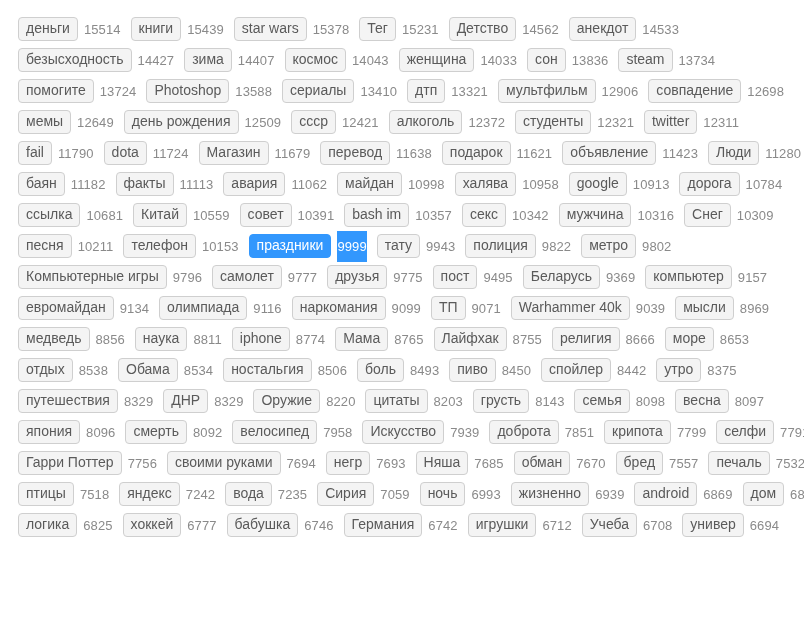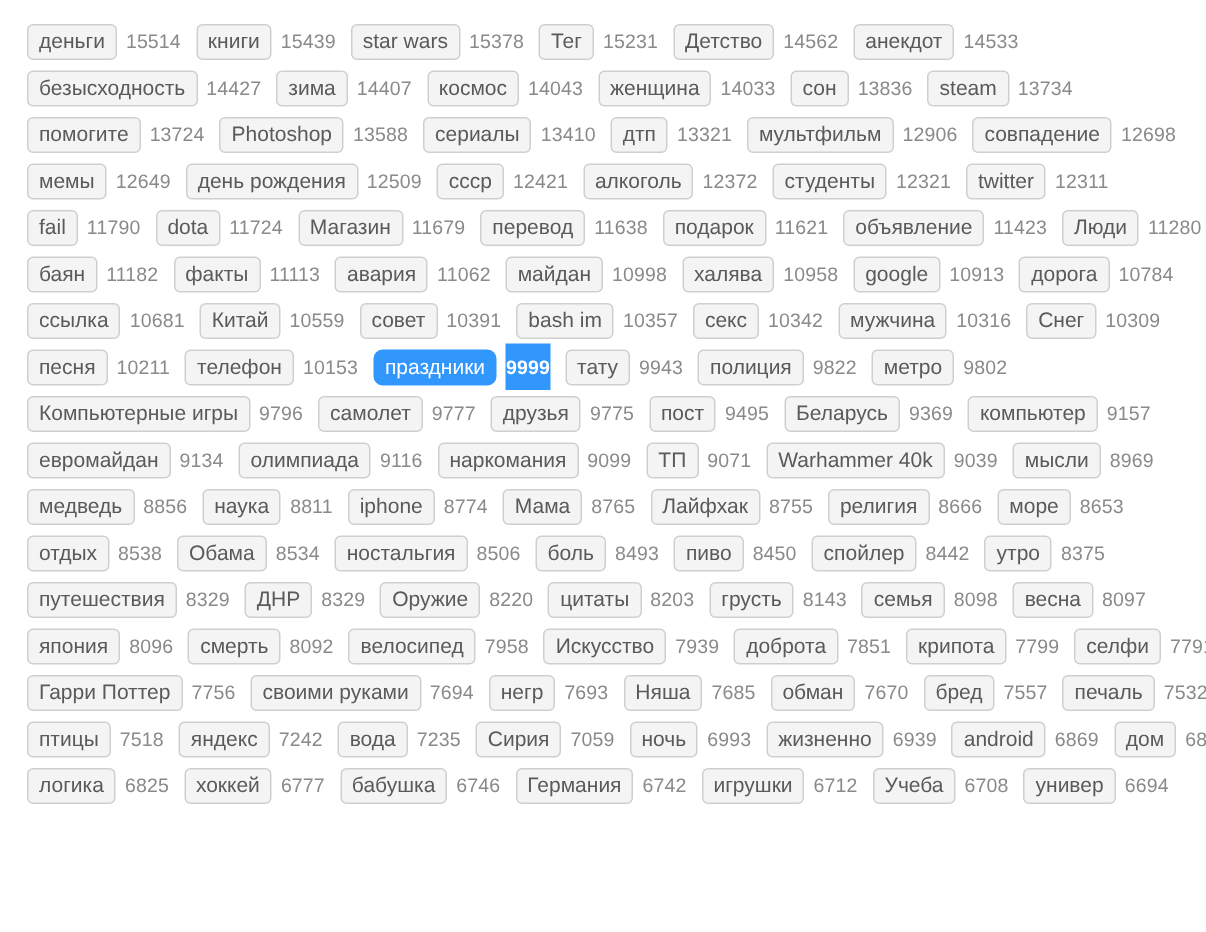--- a/index.html
+++ b/index.html
@@ -48,26 +48,24 @@
     color: #8a8a8a;
     font-size: 13px;
     margin-left: 6px;
     letter-spacing: 0.1px;
   }
   
   .tag-entry.selected .tag-chip {
     background: #3297fd;
     border-color: #3297fd;
     color: #ffffff;
-    border-radius: 6px;
   }
   .tag-entry.selected .tag-count {
     background: #3297fd;
     color: #ffffff;
-    font-weight: bold;
   }
 </style>
 </head>
 <body>
 
 <div id="tag-cloud">
     <div class="tag-row"><span class="tag-entry"><a class="tag-chip">деньги</a><span class="tag-count">15514</span></span><span class="tag-entry"><a class="tag-chip">книги</a><span class="tag-count">15439</span></span><span class="tag-entry"><a class="tag-chip">star wars</a><span class="tag-count">15378</span></span><span class="tag-entry"><a class="tag-chip">Тег</a><span class="tag-count">15231</span></span><span class="tag-entry"><a class="tag-chip">Детство</a><span class="tag-count">14562</span></span><span class="tag-entry"><a class="tag-chip">анекдот</a><span class="tag-count">14533</span></span></div>
     <div class="tag-row"><span class="tag-entry"><a class="tag-chip">безысходность</a><span class="tag-count">14427</span></span><span class="tag-entry"><a class="tag-chip">зима</a><span class="tag-count">14407</span></span><span class="tag-entry"><a class="tag-chip">космос</a><span class="tag-count">14043</span></span><span class="tag-entry"><a class="tag-chip">женщина</a><span class="tag-count">14033</span></span><span class="tag-entry"><a class="tag-chip">сон</a><span class="tag-count">13836</span></span><span class="tag-entry"><a class="tag-chip">steam</a><span class="tag-count">13734</span></span></div>
     <div class="tag-row"><span class="tag-entry"><a class="tag-chip">помогите</a><span class="tag-count">13724</span></span><span class="tag-entry"><a class="tag-chip">Photoshop</a><span class="tag-count">13588</span></span><span class="tag-entry"><a class="tag-chip">сериалы</a><span class="tag-count">13410</span></span><span class="tag-entry"><a class="tag-chip">дтп</a><span class="tag-count">13321</span></span><span class="tag-entry"><a class="tag-chip">мультфильм</a><span class="tag-count">12906</span></span><span class="tag-entry"><a class="tag-chip">совпадение</a><span class="tag-count">12698</span></span></div>
     <div class="tag-row"><span class="tag-entry"><a class="tag-chip">мемы</a><span class="tag-count">12649</span></span><span class="tag-entry"><a class="tag-chip">день рождения</a><span class="tag-count">12509</span></span><span class="tag-entry"><a class="tag-chip">ссср</a><span class="tag-count">12421</span></span><span class="tag-entry"><a class="tag-chip">алкоголь</a><span class="tag-count">12372</span></span><span class="tag-entry"><a class="tag-chip">студенты</a><span class="tag-count">12321</span></span><span class="tag-entry"><a class="tag-chip">twitter</a><span class="tag-count">12311</span></span></div>

